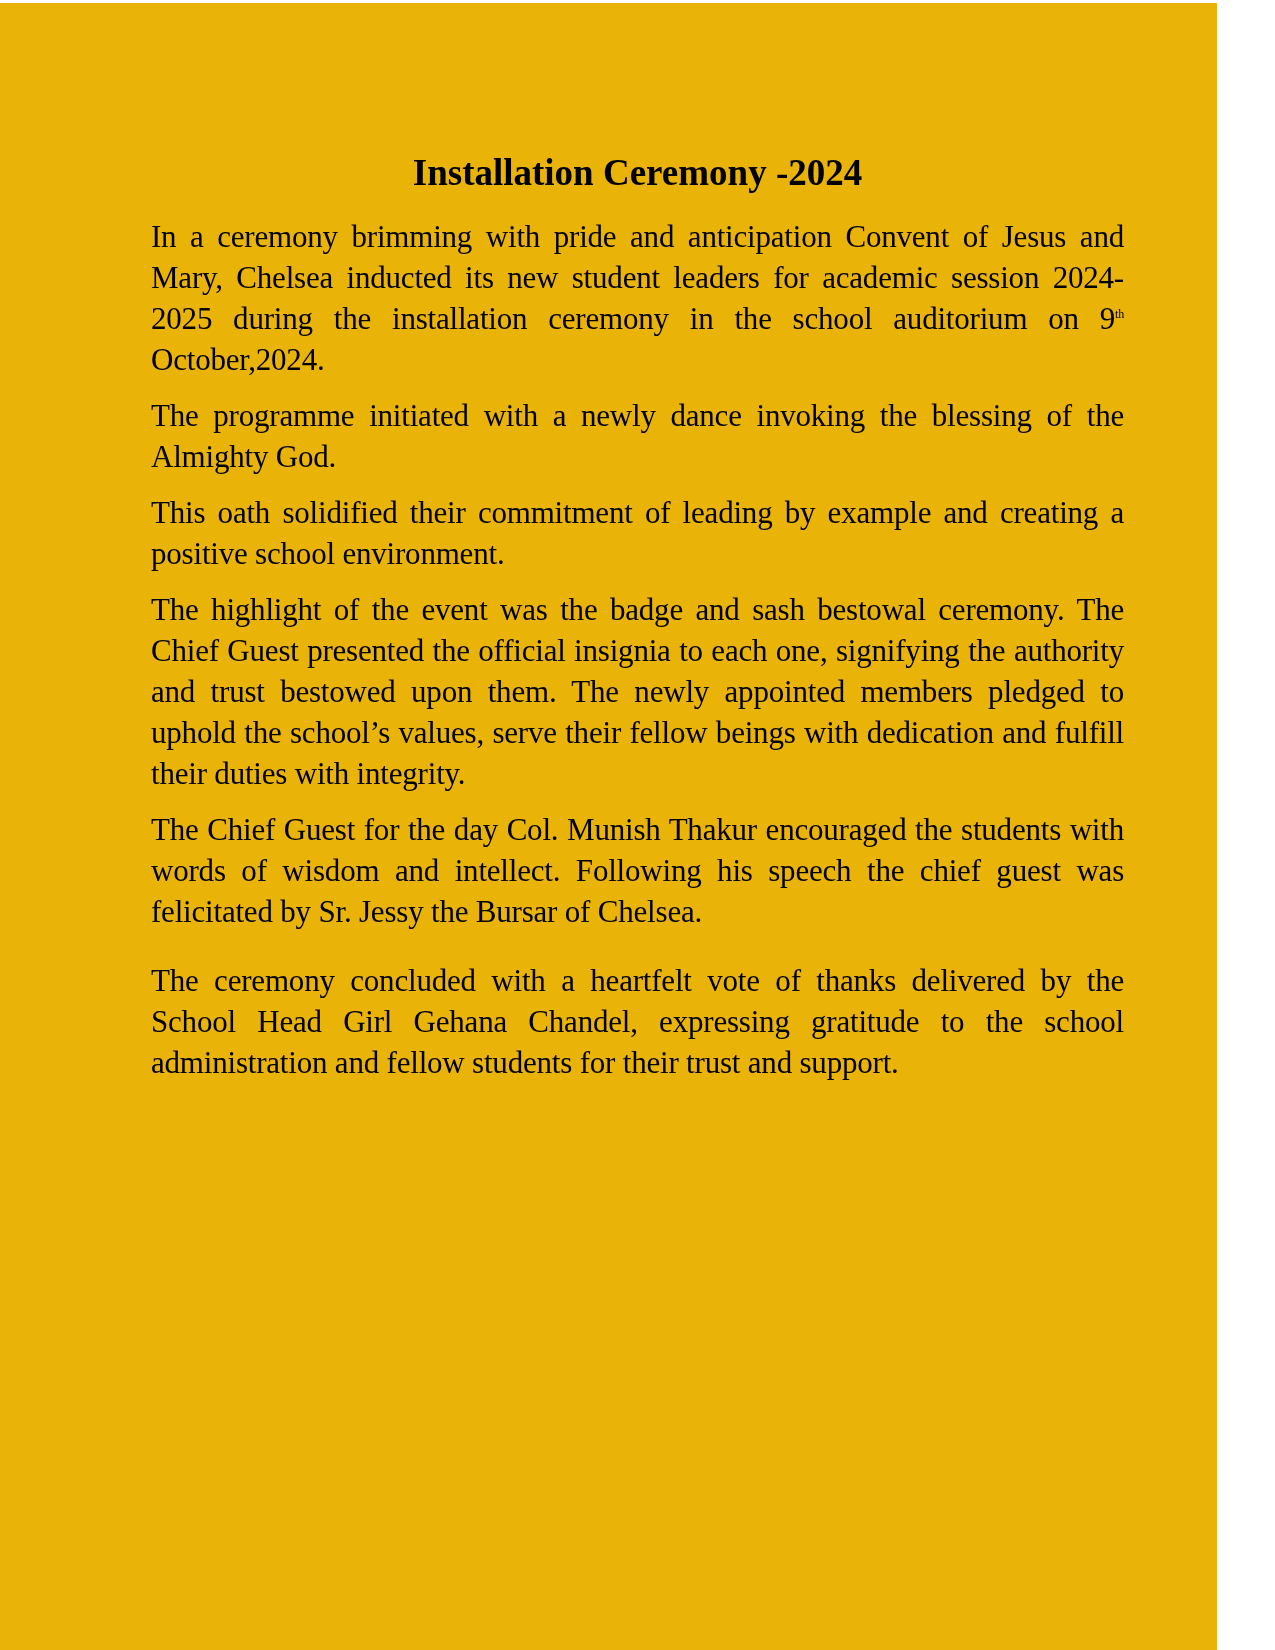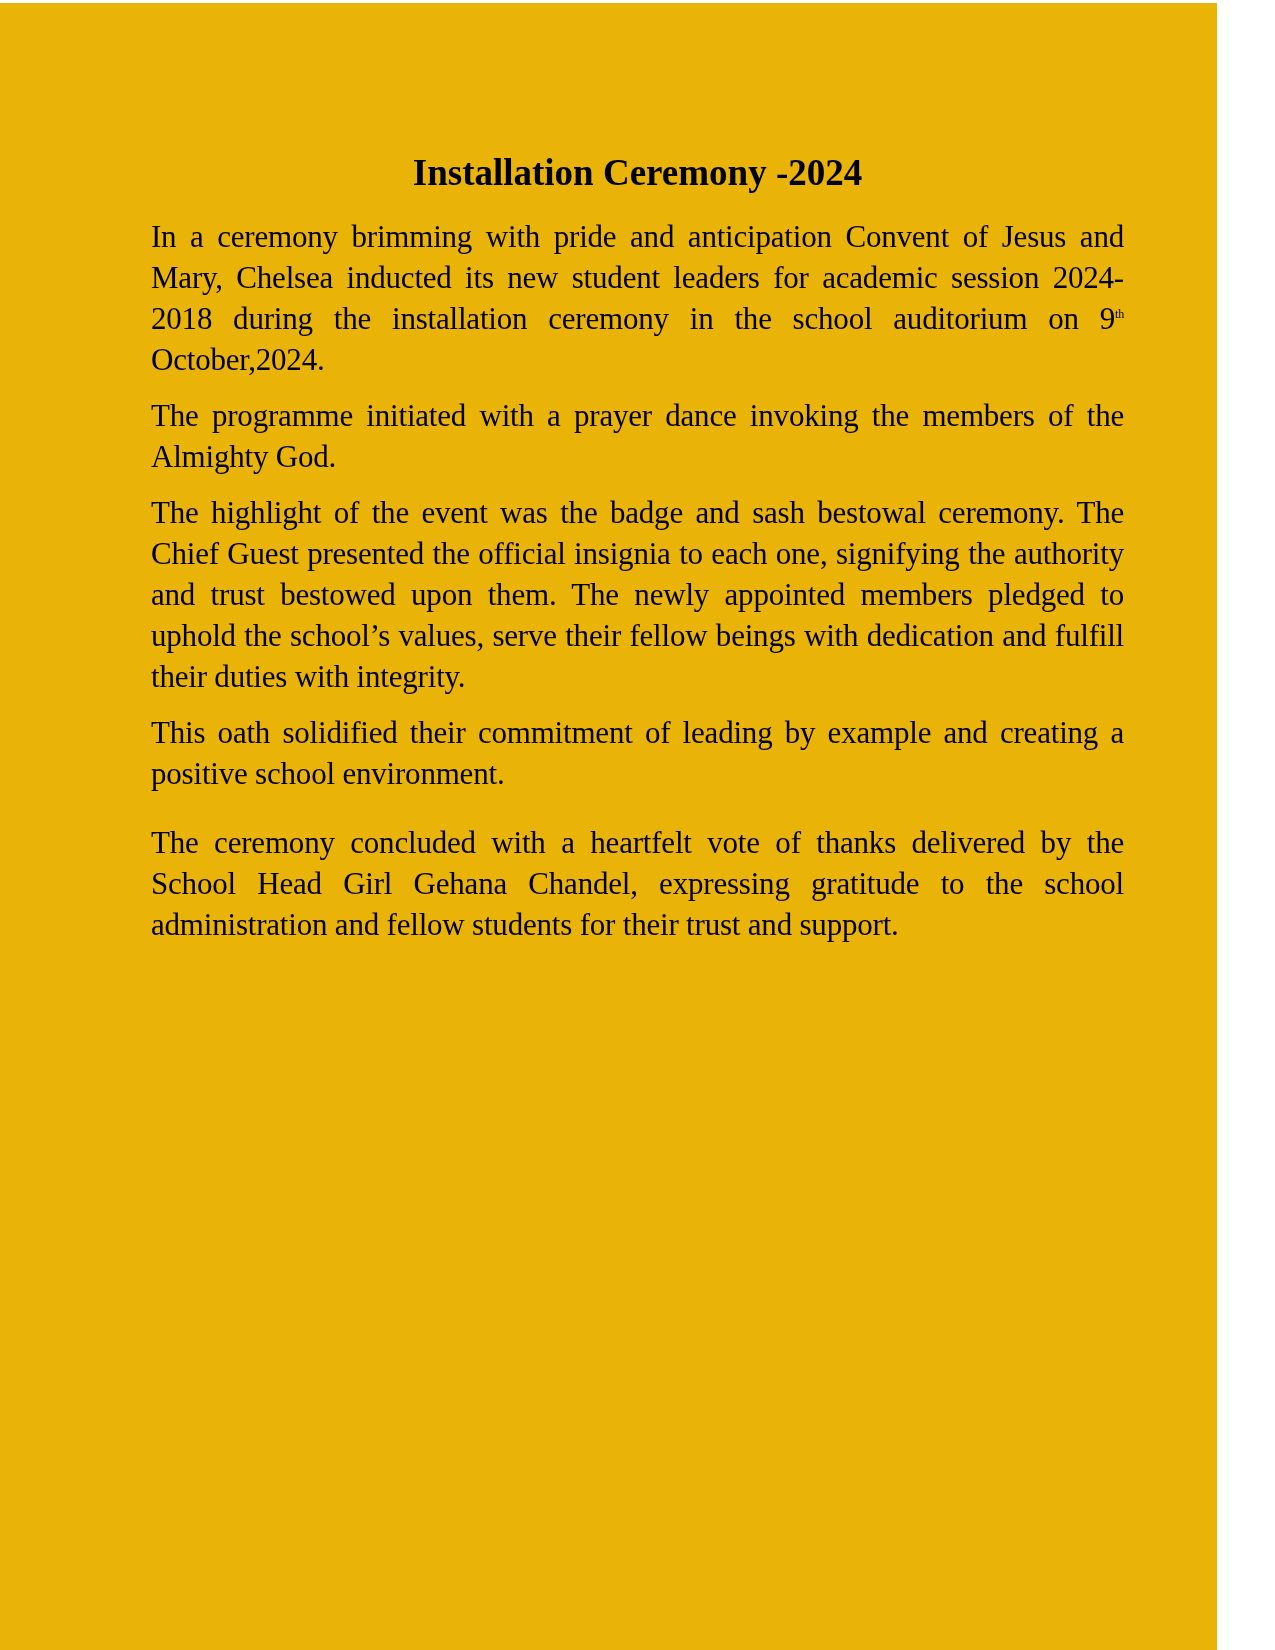--- a/index.html
+++ b/index.html
@@ -23,19 +23,20 @@
     }
     .para.gap { margin-top: 28px; }
     sup { font-size: 12px; line-height: 0; vertical-align: 11px; }
   </style>
 </head>
 <body>
 
 <div class="page">
   <h1 class="title">Installation Ceremony -2024</h1>
   <div class="body">
-    <p class="para"><span>In a ceremony brimming with pride and anticipation Convent of Jesus and Mary, Chelsea inducted its new student leaders for academic session 2024-2018 during the installation ceremony in the school auditorium on 9</span><sup>th</sup><span> October,2024.</span></p>
-    <p class="para">The programme initiated with a prayer dance invoking the members of the Almighty God.</p>
+    <p class="para"><span>In a ceremony brimming with pride and anticipation Convent of Jesus and Mary, Chelsea inducted its new student leaders for academic session 2024-2025 during the installation ceremony in the school auditorium on 9</span><sup>th</sup><span> October,2024.</span></p>
+    <p class="para">The programme initiated with a newly dance invoking the blessing of the Almighty God.</p>
+    <p class="para">This oath solidified their commitment of leading by example and creating a positive school environment.</p>
     <p class="para">The highlight of the event was the badge and sash bestowal ceremony. The Chief Guest presented the official insignia to each one, signifying the authority and trust bestowed upon them. The newly appointed members pledged to uphold the school’s values, serve their fellow beings with dedication and fulfill their duties with integrity.</p>
-    <p class="para">This oath solidified their commitment of leading by example and creating a positive school environment.</p>
+    <p class="para">The Chief Guest for the day Col. Munish Thakur encouraged the students with words of wisdom and intellect. Following his speech the chief guest was felicitated by Sr. Jessy the Bursar of Chelsea.</p>
     <p class="para gap">The ceremony concluded with a heartfelt vote of thanks delivered by the School Head Girl Gehana Chandel, expressing gratitude to the school administration and fellow students for their trust and support.</p>
   </div>
 </div>
 
 </body></html>

